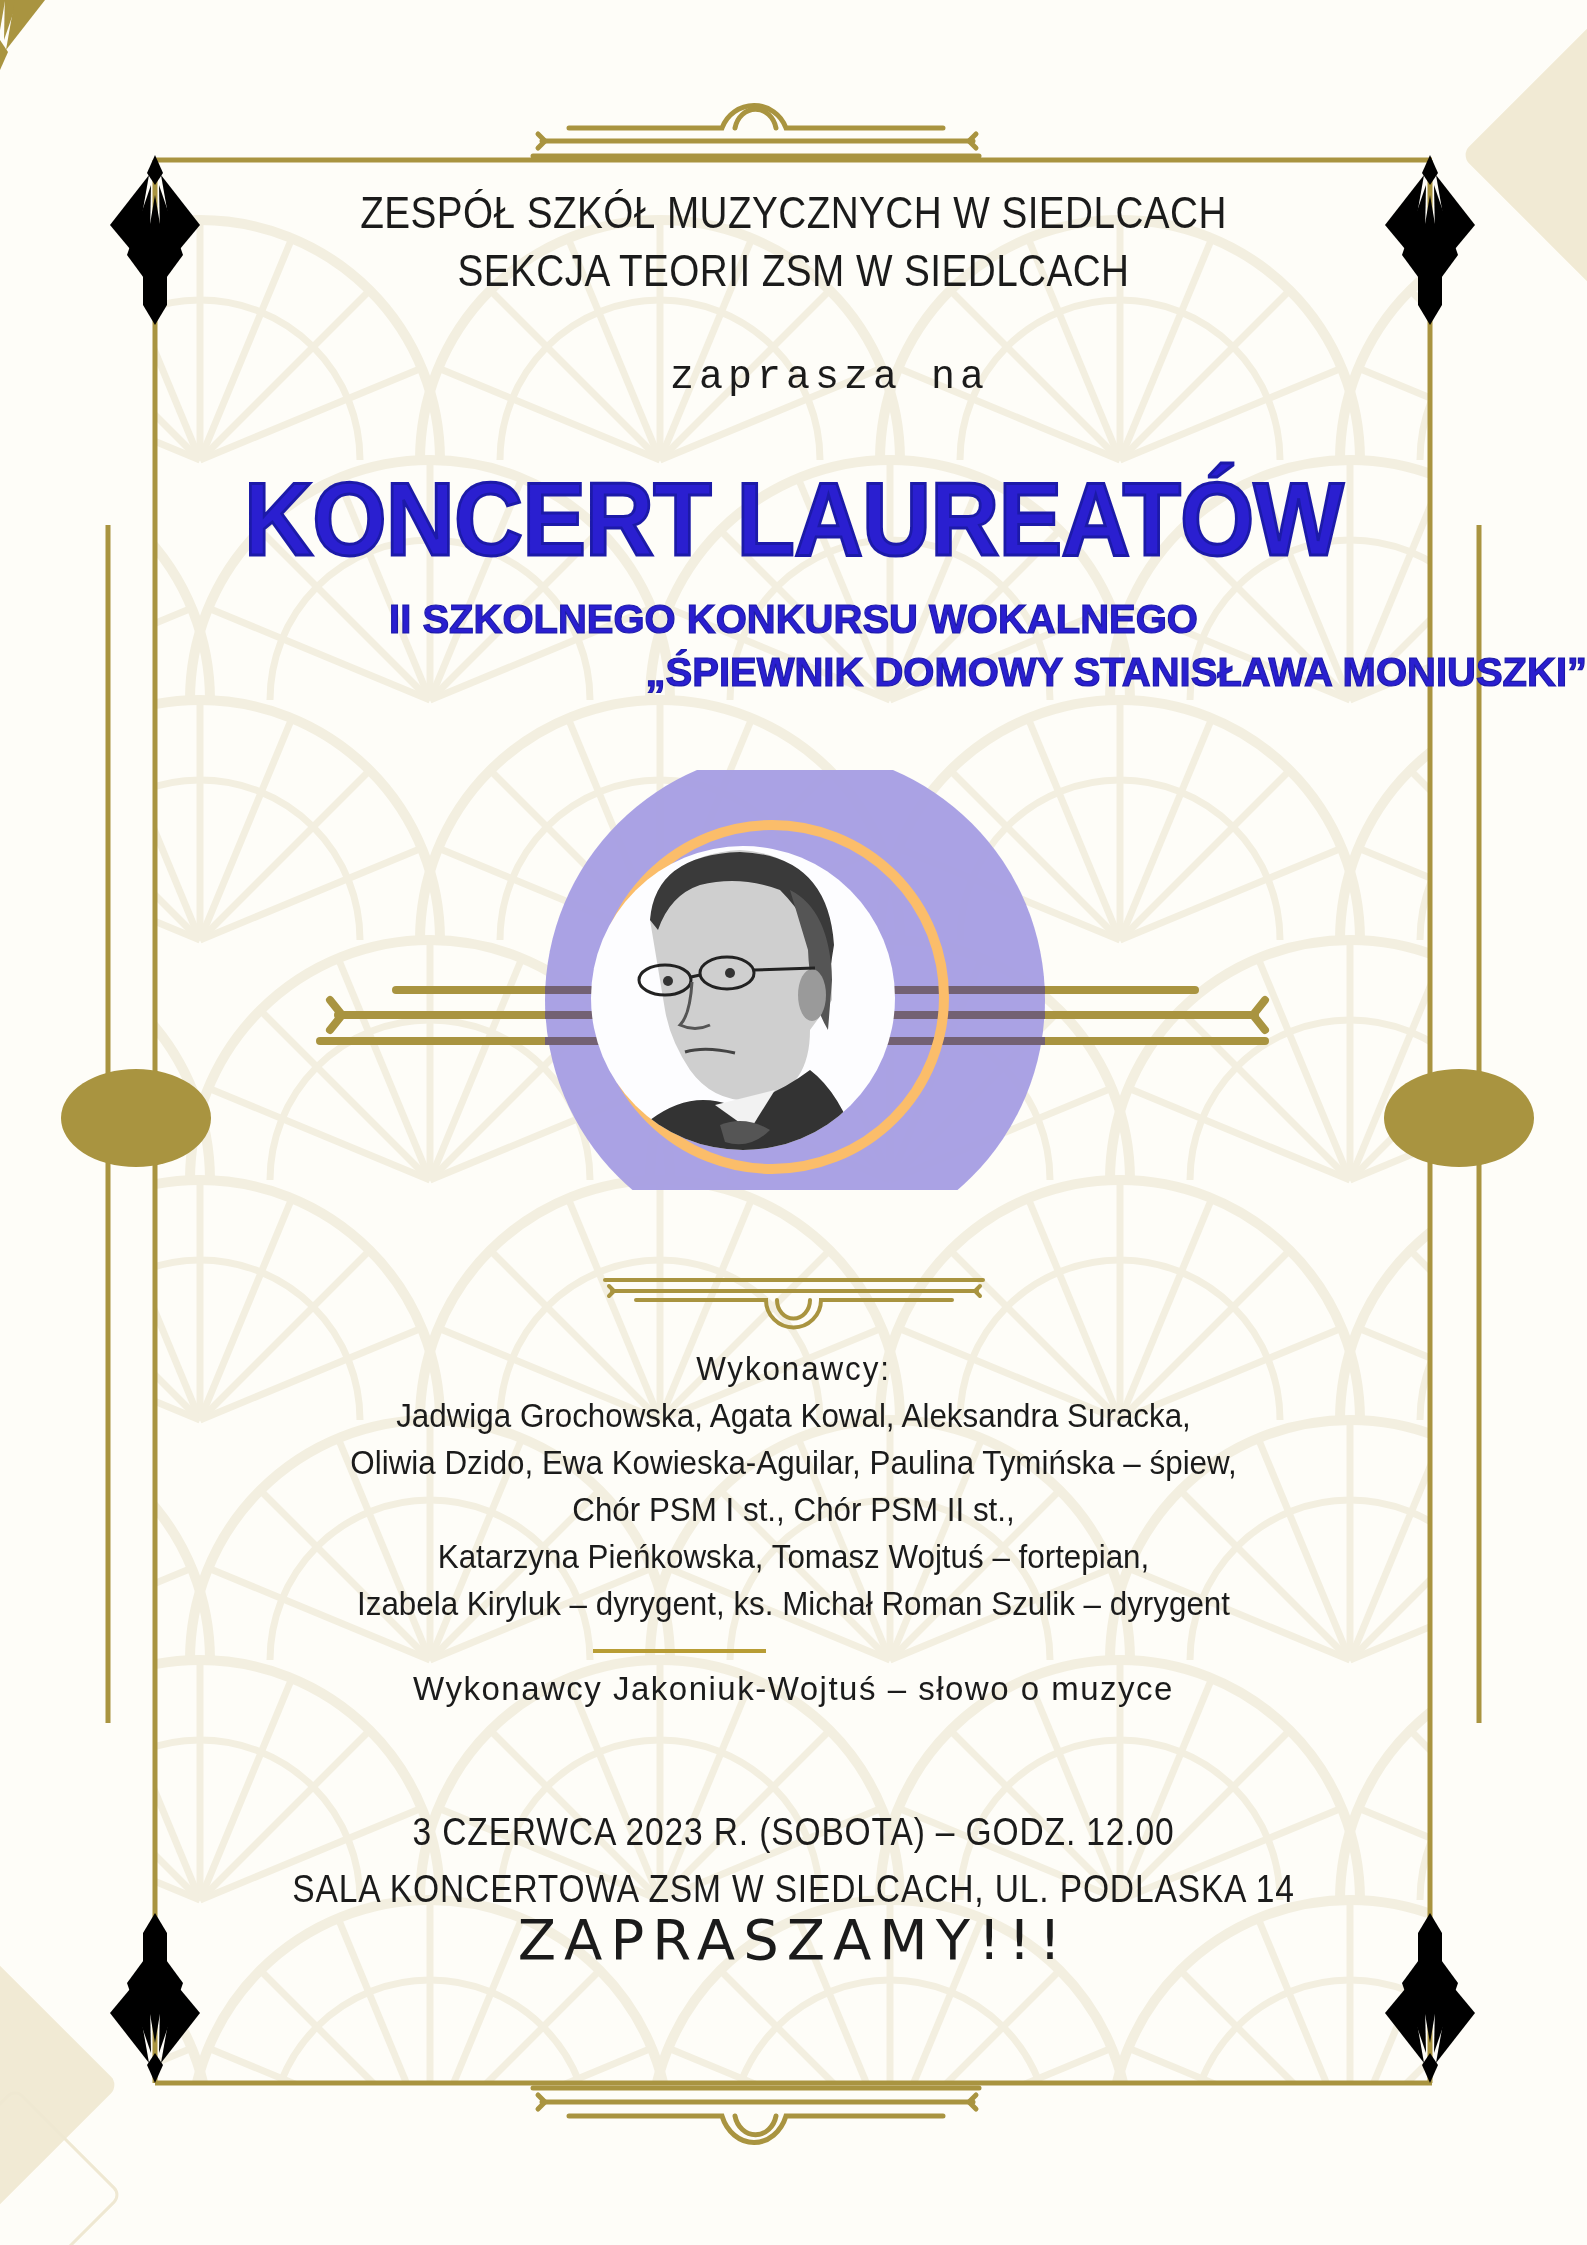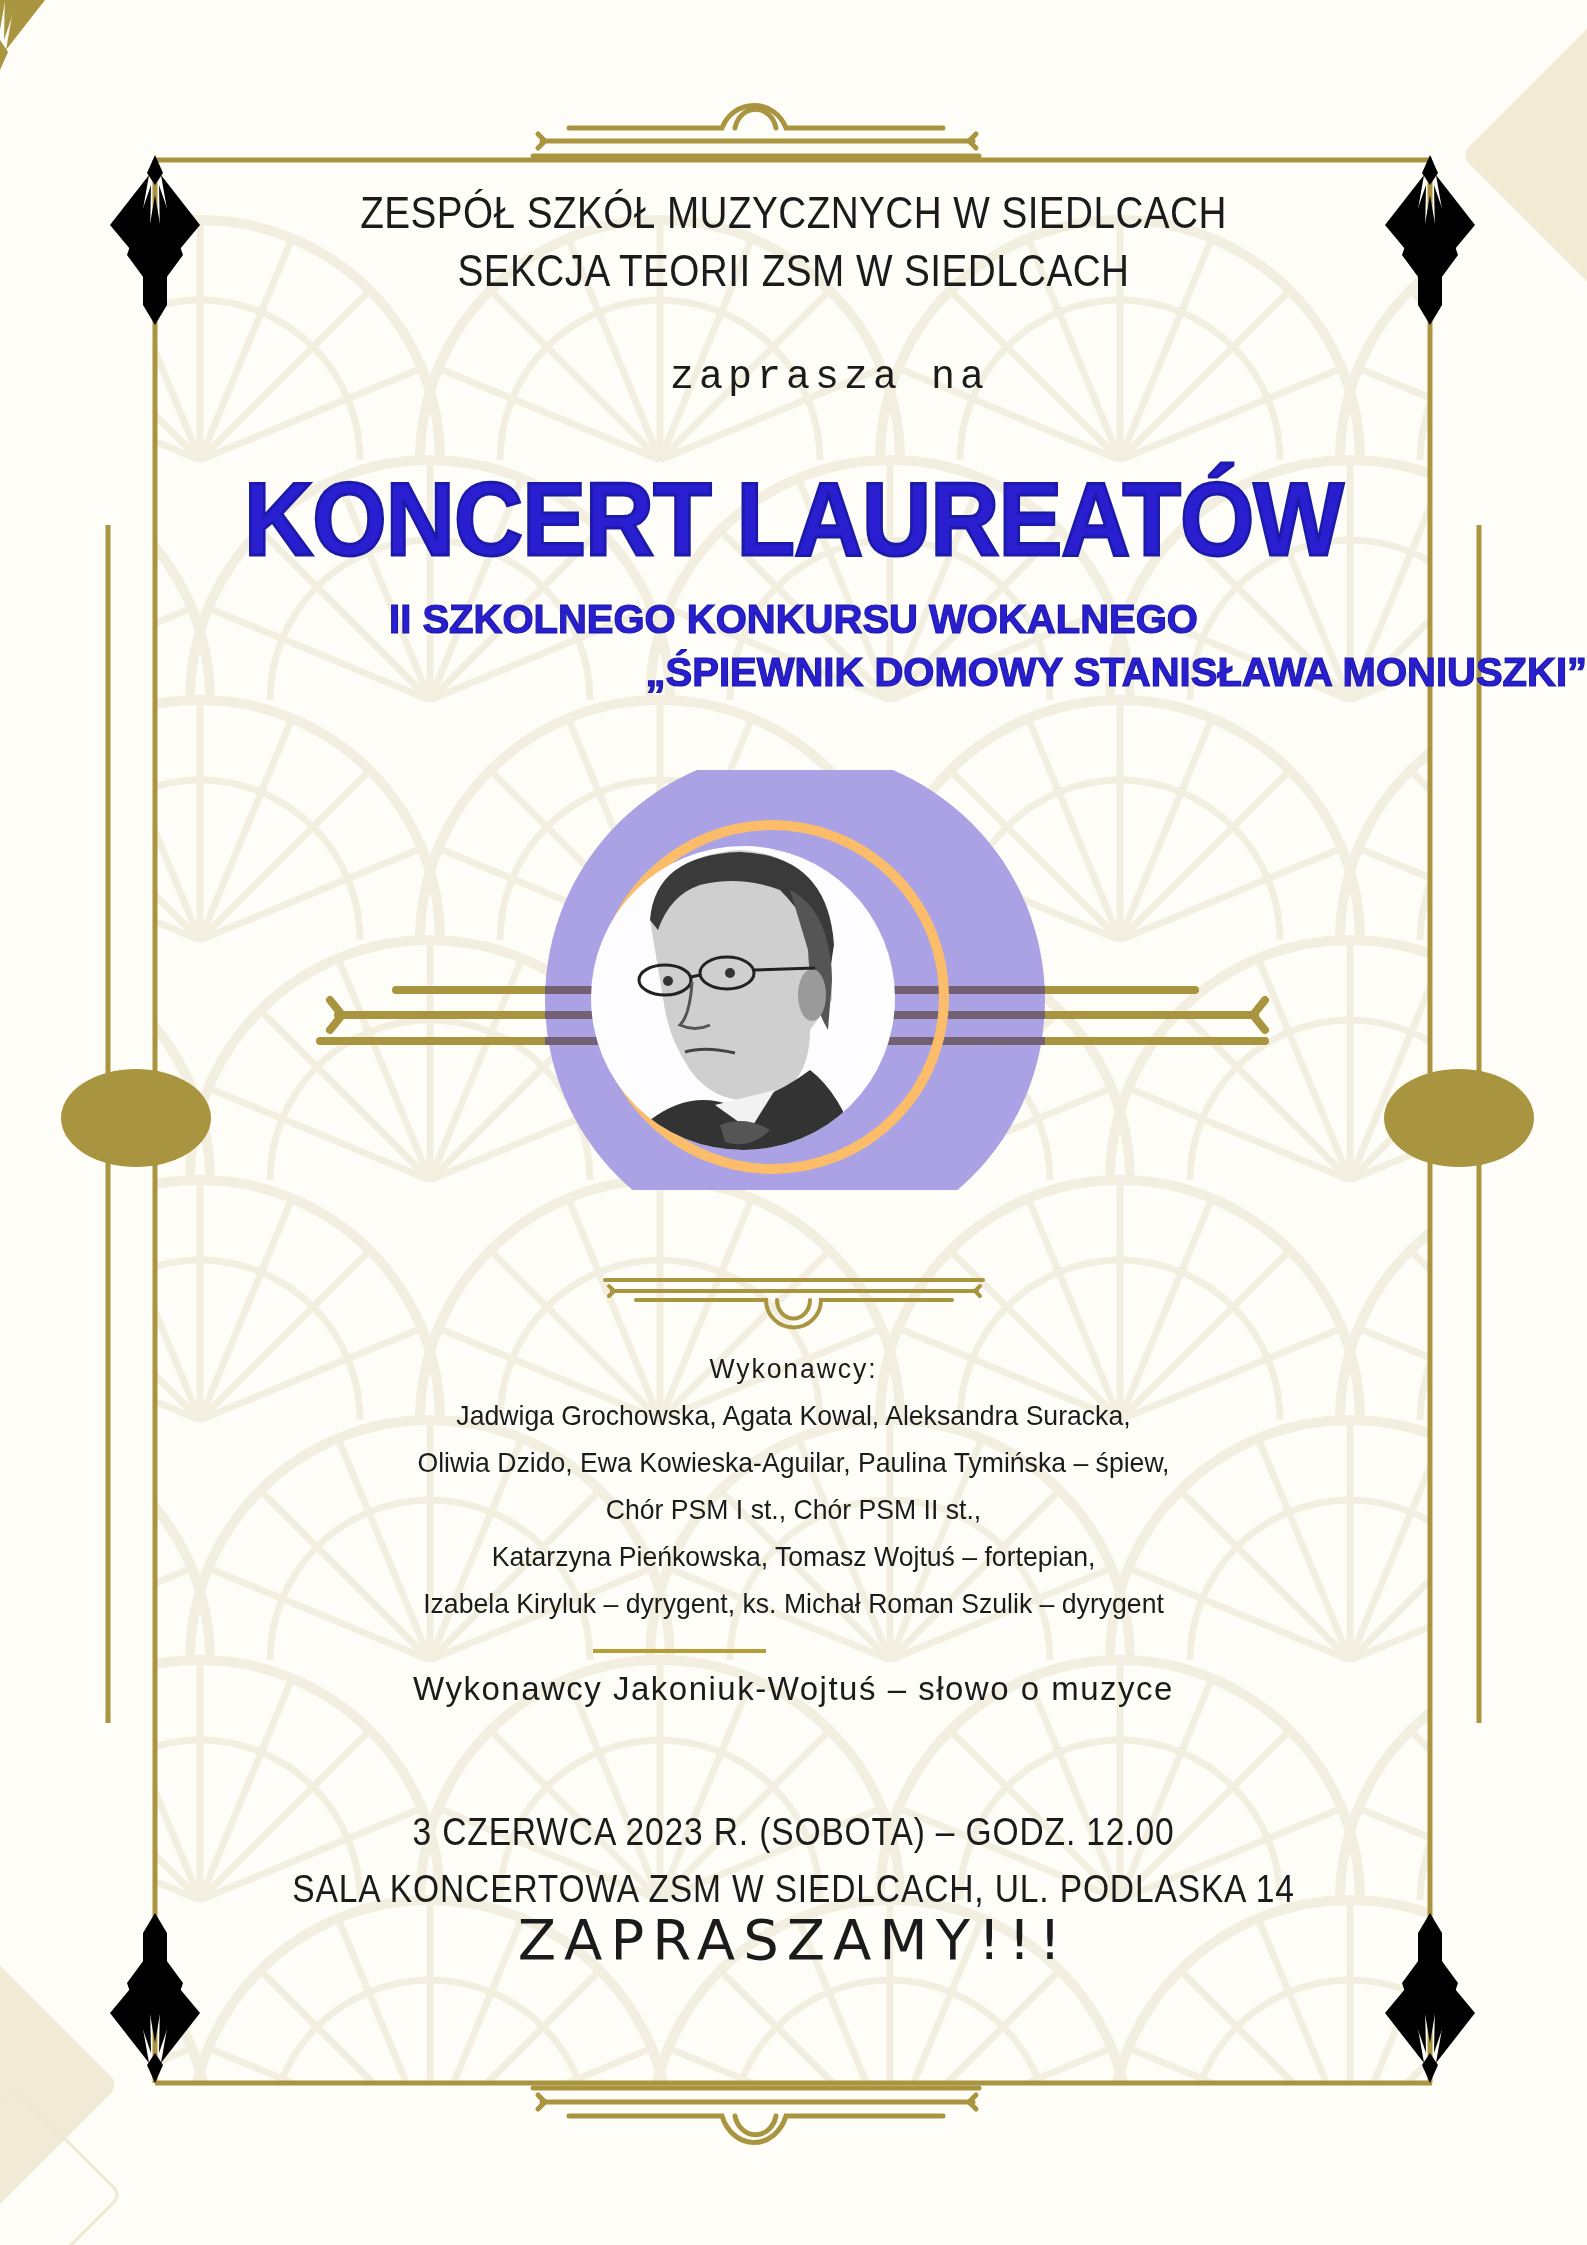--- a/index.html
+++ b/index.html
@@ -20,21 +20,21 @@
     -webkit-text-stroke: 3px #1c1aa8;
     transform: scaleX(0.92); transform-origin: center;
   }
   .sub {
     font-size: 40px; font-weight: bold; color: #2a1fd0;
     font-family: "Liberation Sans", sans-serif;
     -webkit-text-stroke: 1.2px #1c1aa8;
   }
   .sub1 { top: 588px; margin-top: 9px; }
   .sub2 { top: 650px; text-align: right; }
-  .performers { top: 1345px; font-size: 28px; line-height: 47px; font-family: "Liberation Sans", sans-serif; }
+  .performers { top: 1345px; font-size: 33px; line-height: 47px; font-family: "Liberation Sans", sans-serif; }
   .performers div { transform: scaleX(0.95); }
   .words { top: 1670px; font-size: 33px; letter-spacing: 1.5px; font-family: "Liberation Sans", sans-serif; }
   .date { top: 1810px; font-size: 39px; letter-spacing: 1px; }
   .place { top: 1867px; font-size: 39px; letter-spacing: 1px; }
   .zapr { top: 1907px; font-size: 56px; letter-spacing: 8px; font-family: "DejaVu Sans", sans-serif; font-weight: normal; }
   .sep { position: absolute; left: 593px; top: 1649px; width: 173px; height: 4px; background: #b89d35; }
   #portrait-wrap { position: absolute; left: 540px; top: 770px; width: 520px; height: 420px; }
 </style>
 </head>
 <body>

